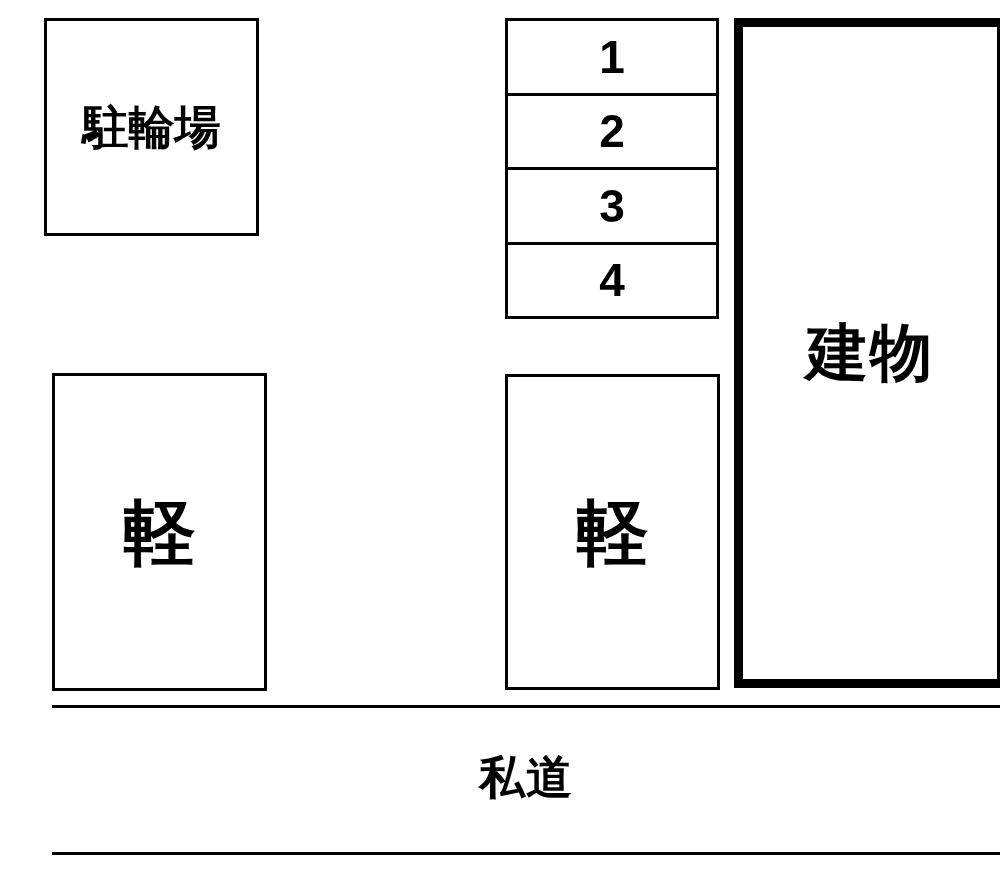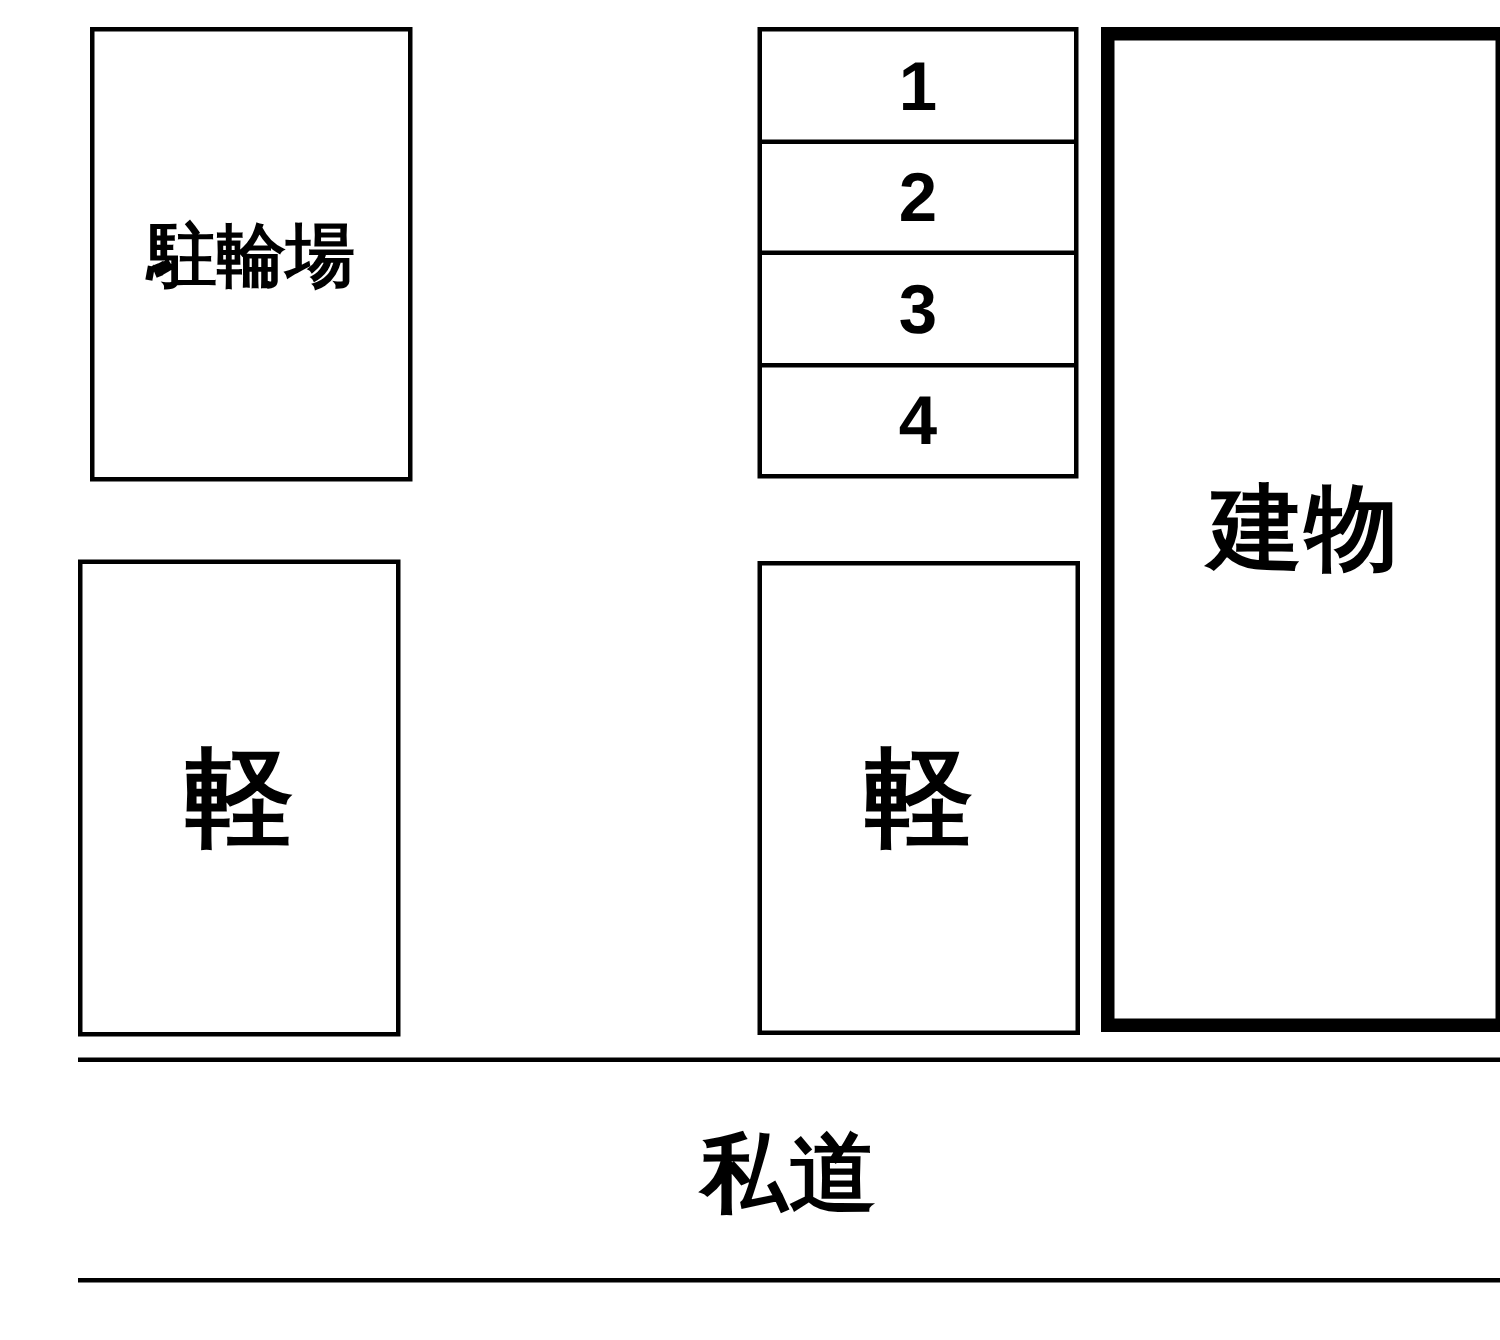--- a/index.html
+++ b/index.html
@@ -26,24 +26,24 @@
     justify-content: center;
   }
   .label {
     font-weight: bold;
     color: #000000;
     line-height: 1;
     white-space: nowrap;
   }
   
   .bicycle-box {
-    left: 60px;
+    left: 44px;
     top: 18px;
     width: 215px;
-    height: 303px;
+    height: 218px;
   }
   .bicycle-box .label { font-size: 46px; }
 
   
   .stack {
     position: absolute;
     box-sizing: border-box;
     left: 505px;
     top: 18px;
     width: 214px;
@@ -100,21 +100,21 @@
   .road-line-bottom { top: 852px; }
   .road-label-row {
     position: absolute;
     left: 52px;
     top: 754px;
     width: 948px;
     display: flex;
     align-items: center;
     justify-content: center;
   }
-  .road-label-row .label { font-size: 58px; letter-spacing: 1px; }
+  .road-label-row .label { font-size: 46px; letter-spacing: 1px; }
 </style>
 </head>
 <body>
 
 <div class="canvas">
 
   <div class="box bicycle-box">
     <span class="label">駐輪場</span>
   </div>
 

